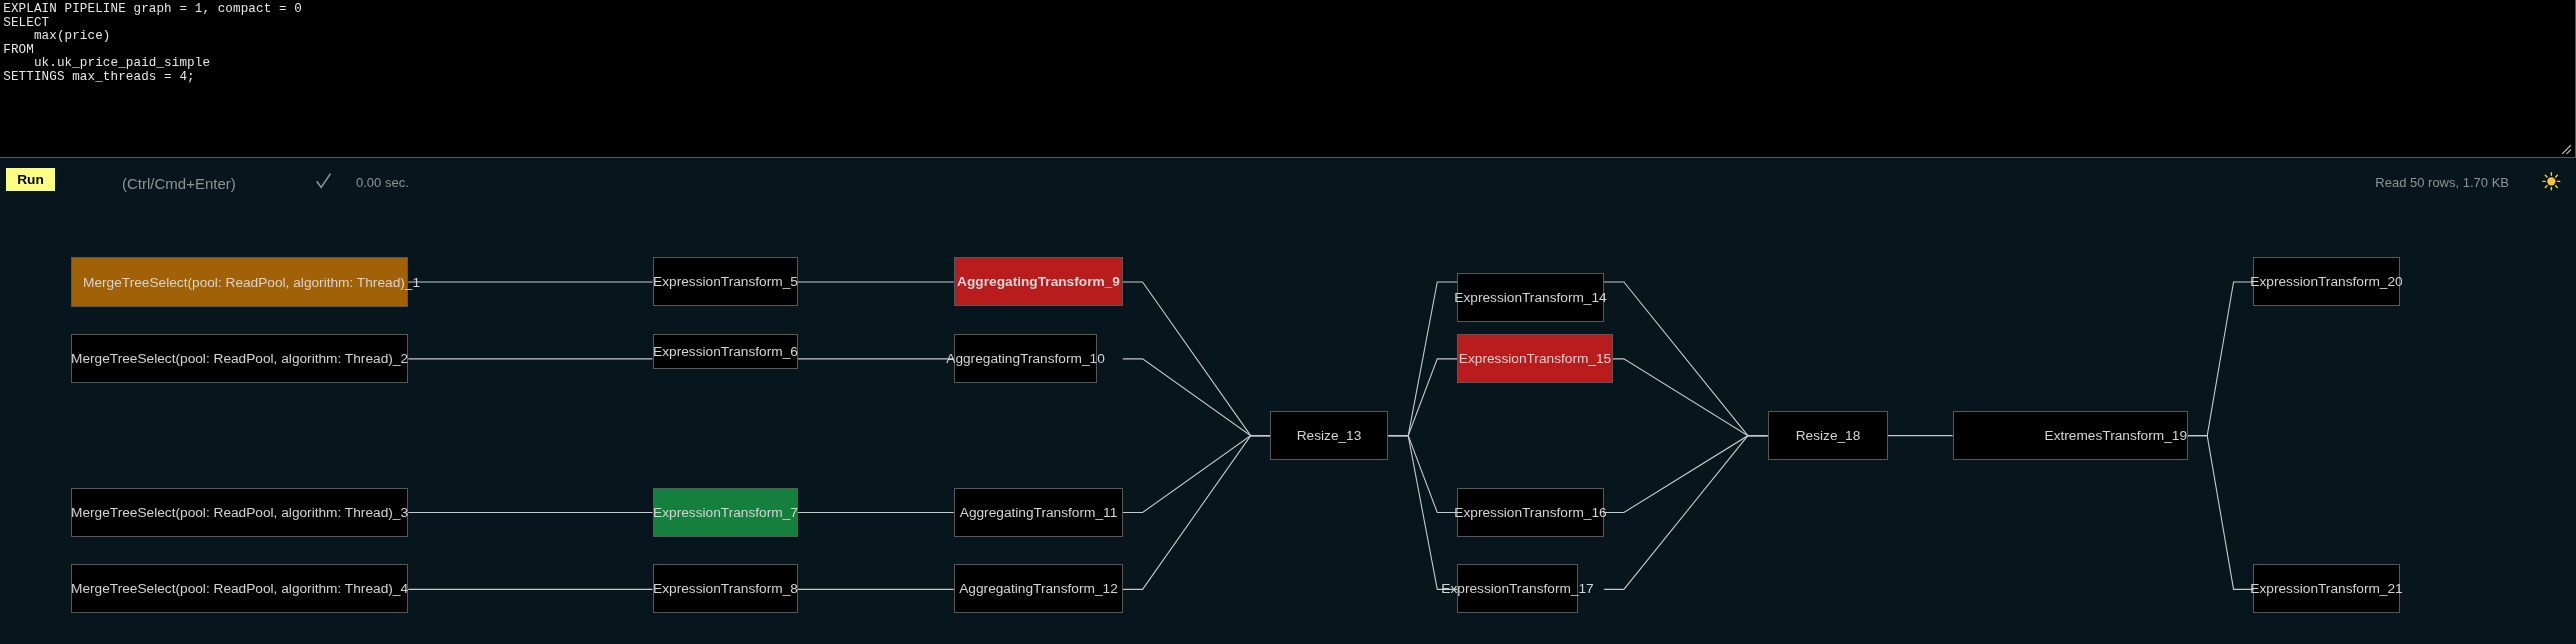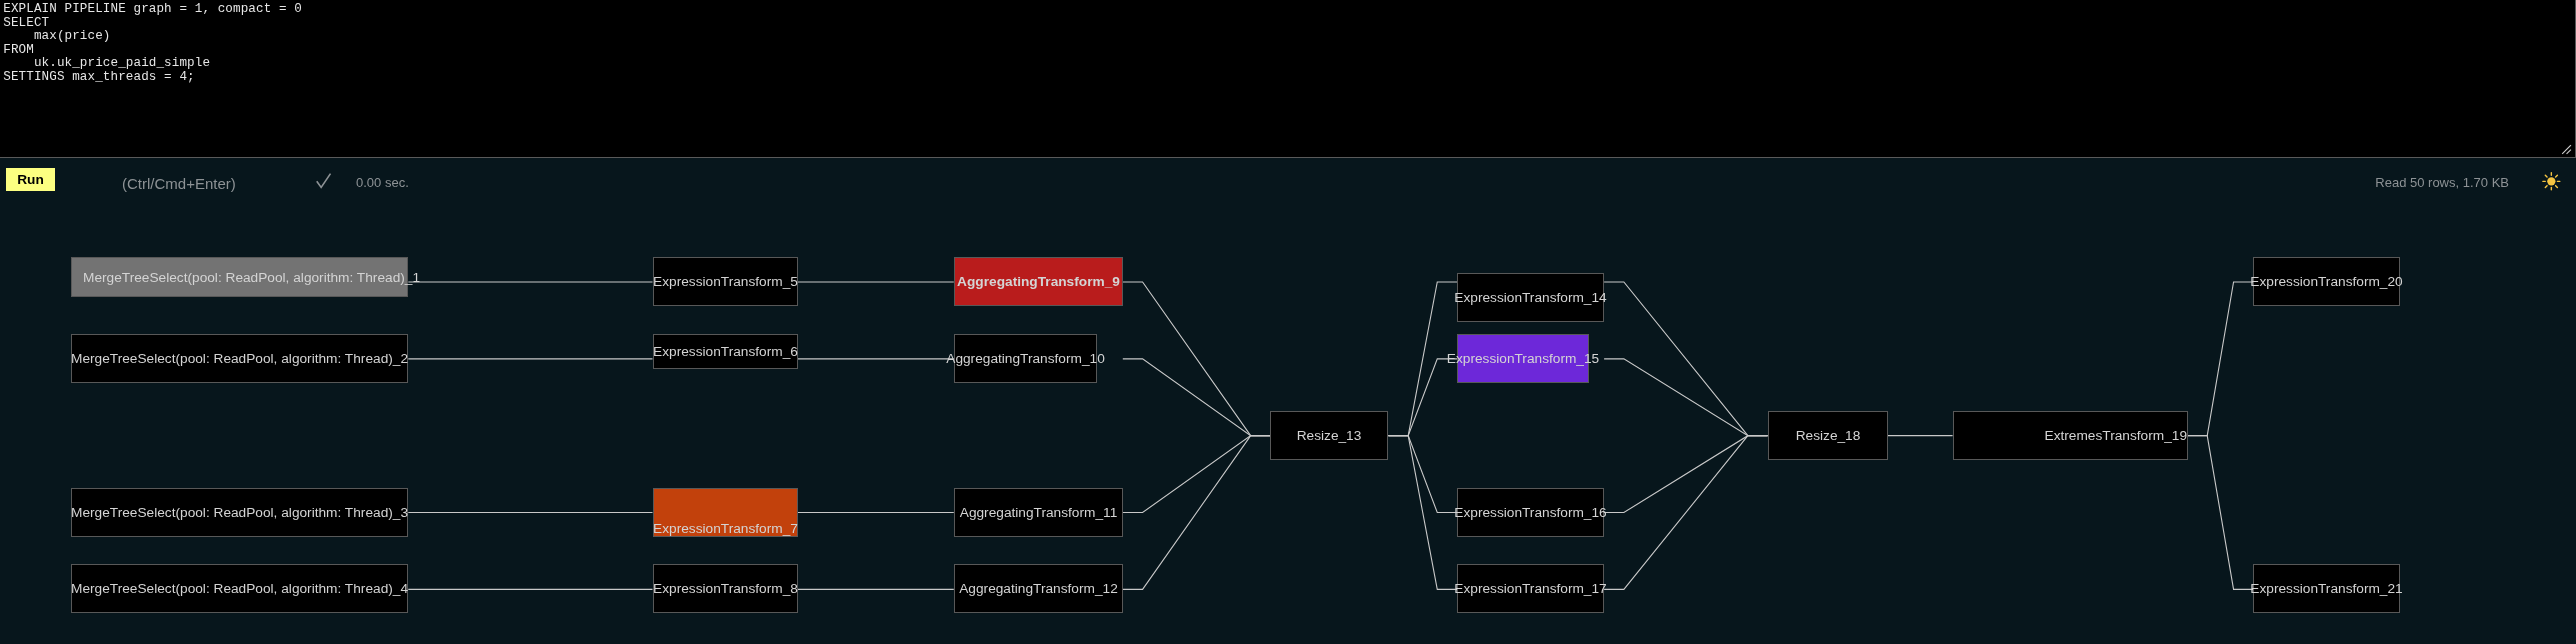--- a/index.html
+++ b/index.html
@@ -177,39 +177,39 @@
       <polyline points="2530,429 2566,429 2619,709 2655,709" fill="none" stroke="#c9c9c9" stroke-width="2"></polyline>
       <polyline points="2923,149 2959,149 3185,429 3221,429" fill="none" stroke="#c9c9c9" stroke-width="2"></polyline>
       <polyline points="2923,289 2959,289 3185,429 3221,429" fill="none" stroke="#c9c9c9" stroke-width="2"></polyline>
       <polyline points="2923,569 2959,569 3185,429 3221,429" fill="none" stroke="#c9c9c9" stroke-width="2"></polyline>
       <polyline points="2923,709 2959,709 3185,429 3221,429" fill="none" stroke="#c9c9c9" stroke-width="2"></polyline>
       <polyline points="3440,429 3558,429" fill="none" stroke="#c9c9c9" stroke-width="2"></polyline>
       <polyline points="3986,429 4022,429 4070,149 4106,149" fill="none" stroke="#c9c9c9" stroke-width="2"></polyline>
       <polyline points="3986,429 4022,429 4070,709 4106,709" fill="none" stroke="#c9c9c9" stroke-width="2"></polyline>
     </svg>
   <div id="graph-nodes">
-      <div class="node" style="left: 71px; top: 57px; width: 337px; height: 40px; background: #737373; border-color: rgb(88, 88, 88); padding-left: 24px;">
+      <div class="node" style="left: 71px; top: 57px; width: 337px; height: 50px; background: #a16207; border-color: rgb(88, 88, 88); padding-left: 24px;">
         <span>MergeTreeSelect(pool: ReadPool, algorithm: Thread)_1</span>
       </div>
       <div class="node" style="left: 71px; top: 134px; width: 337px; height: 49px; background: rgb(0, 0, 0); border-color: rgb(88, 88, 88);">
         <span>MergeTreeSelect(pool: ReadPool, algorithm: Thread)_2</span>
       </div>
       <div class="node" style="left: 71px; top: 288px; width: 337px; height: 49px; background: rgb(0, 0, 0); border-color: rgb(88, 88, 88);">
         <span>MergeTreeSelect(pool: ReadPool, algorithm: Thread)_3</span>
       </div>
       <div class="node" style="left: 71px; top: 364px; width: 337px; height: 49px; background: rgb(0, 0, 0); border-color: rgb(88, 88, 88);">
         <span>MergeTreeSelect(pool: ReadPool, algorithm: Thread)_4</span>
       </div>
       <div class="node" style="left: 653px; top: 57px; width: 145px; height: 49px; background: rgb(0, 0, 0); border-color: rgb(88, 88, 88);">
         <span>ExpressionTransform_5</span>
       </div>
       <div class="node" style="left: 653px; top: 134px; width: 145px; height: 35px; background: rgb(0, 0, 0); border-color: rgb(88, 88, 88);">
         <span>ExpressionTransform_6</span>
       </div>
-      <div class="node" style="left: 653px; top: 288px; width: 145px; height: 49px; background: #c2410c; border-color: rgb(88, 88, 88); align-items: flex-end;">
+      <div class="node" style="left: 653px; top: 288px; width: 145px; height: 49px; background: #15803d; border-color: rgb(88, 88, 88);">
         <span>ExpressionTransform_7</span>
       </div>
       <div class="node" style="left: 653px; top: 364px; width: 145px; height: 49px; background: rgb(0, 0, 0); border-color: rgb(88, 88, 88);">
         <span>ExpressionTransform_8</span>
       </div>
       <div class="node" style="left: 954px; top: 57px; width: 169px; height: 49px; background: #b91c1c; border-color: rgb(88, 88, 88); font-weight: bold;">
         <span>AggregatingTransform_9</span>
       </div>
       <div class="node" style="left: 954px; top: 134px; width: 143px; height: 49px; background: rgb(0, 0, 0); border-color: rgb(88, 88, 88);">
         <span>AggregatingTransform_10</span>
@@ -219,27 +219,27 @@
       </div>
       <div class="node" style="left: 954px; top: 364px; width: 169px; height: 49px; background: rgb(0, 0, 0); border-color: rgb(88, 88, 88);">
         <span>AggregatingTransform_12</span>
       </div>
       <div class="node" style="left: 1270px; top: 211px; width: 118px; height: 49px; background: rgb(0, 0, 0); border-color: rgb(88, 88, 88);">
         <span>Resize_13</span>
       </div>
       <div class="node" style="left: 1457px; top: 57px; width: 147px; height: 49px; background: rgb(0, 0, 0); border-color: rgb(88, 88, 88); margin-top: 16px;">
         <span>ExpressionTransform_14</span>
       </div>
-      <div class="node" style="left: 1457px; top: 134px; width: 132px; height: 49px; background: #6d28d9; border-color: rgb(88, 88, 88);">
+      <div class="node" style="left: 1457px; top: 134px; width: 156px; height: 49px; background: #b91c1c; border-color: rgb(88, 88, 88);">
         <span>ExpressionTransform_15</span>
       </div>
       <div class="node" style="left: 1457px; top: 288px; width: 147px; height: 49px; background: rgb(0, 0, 0); border-color: rgb(88, 88, 88);">
         <span>ExpressionTransform_16</span>
       </div>
-      <div class="node" style="left: 1457px; top: 364px; width: 147px; height: 49px; background: rgb(0, 0, 0); border-color: rgb(88, 88, 88);">
+      <div class="node" style="left: 1457px; top: 364px; width: 121px; height: 49px; background: rgb(0, 0, 0); border-color: rgb(88, 88, 88);">
         <span>ExpressionTransform_17</span>
       </div>
       <div class="node" style="left: 1768px; top: 211px; width: 120px; height: 49px; background: rgb(0, 0, 0); border-color: rgb(88, 88, 88);">
         <span>Resize_18</span>
       </div>
       <div class="node" style="left: 1953px; top: 211px; width: 235px; height: 49px; background: rgb(0, 0, 0); border-color: rgb(88, 88, 88); justify-content: flex-end;">
         <span>ExtremesTransform_19</span>
       </div>
       <div class="node" style="left: 2253px; top: 57px; width: 147px; height: 49px; background: rgb(0, 0, 0); border-color: rgb(88, 88, 88);">
         <span>ExpressionTransform_20</span>

